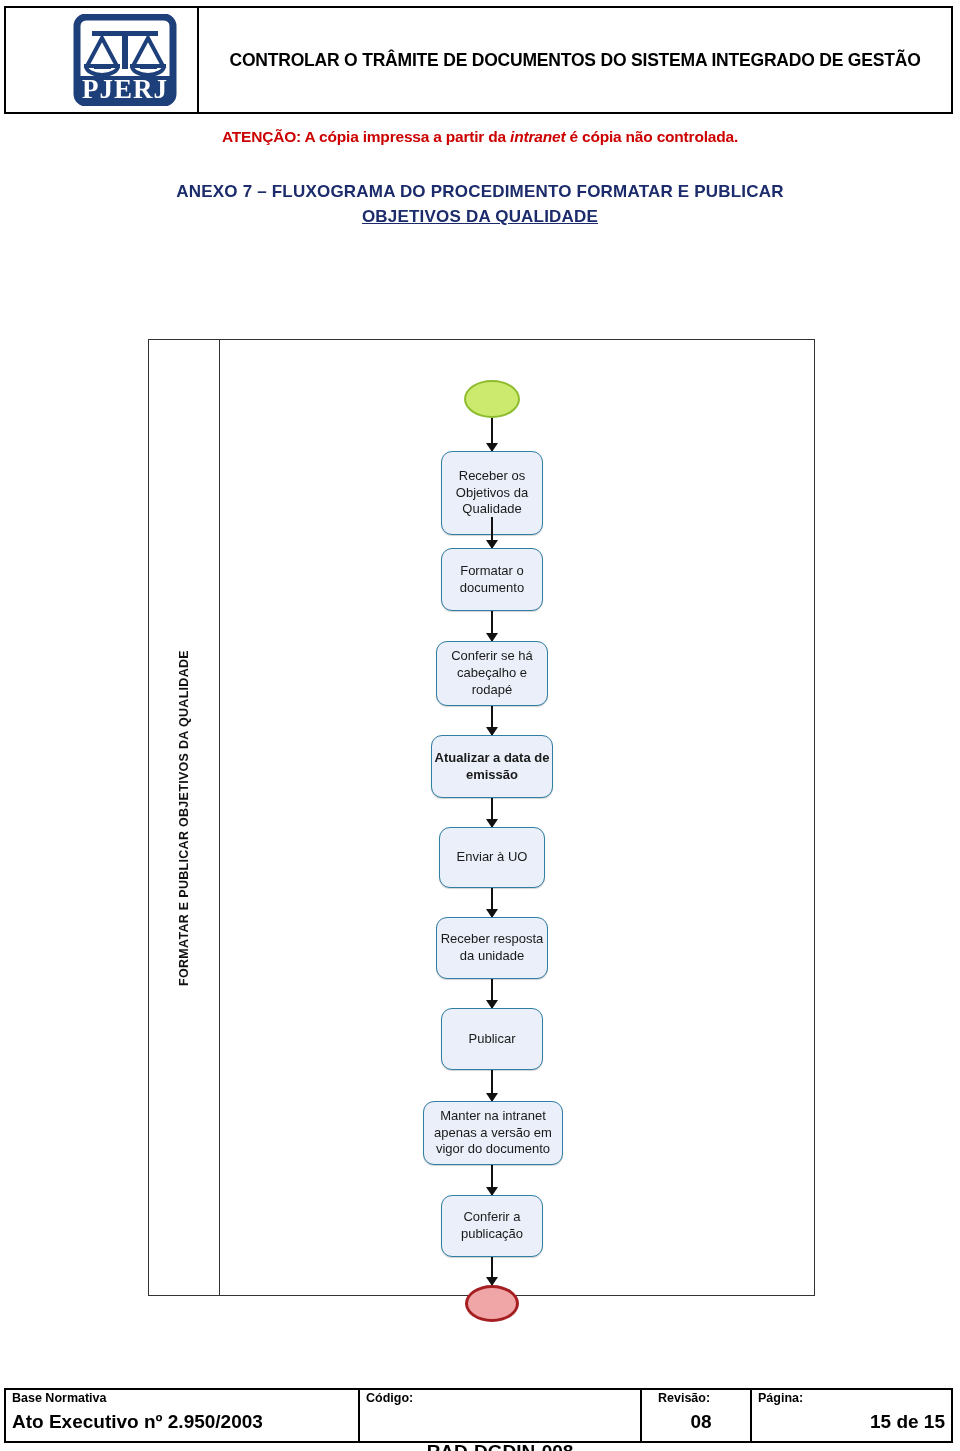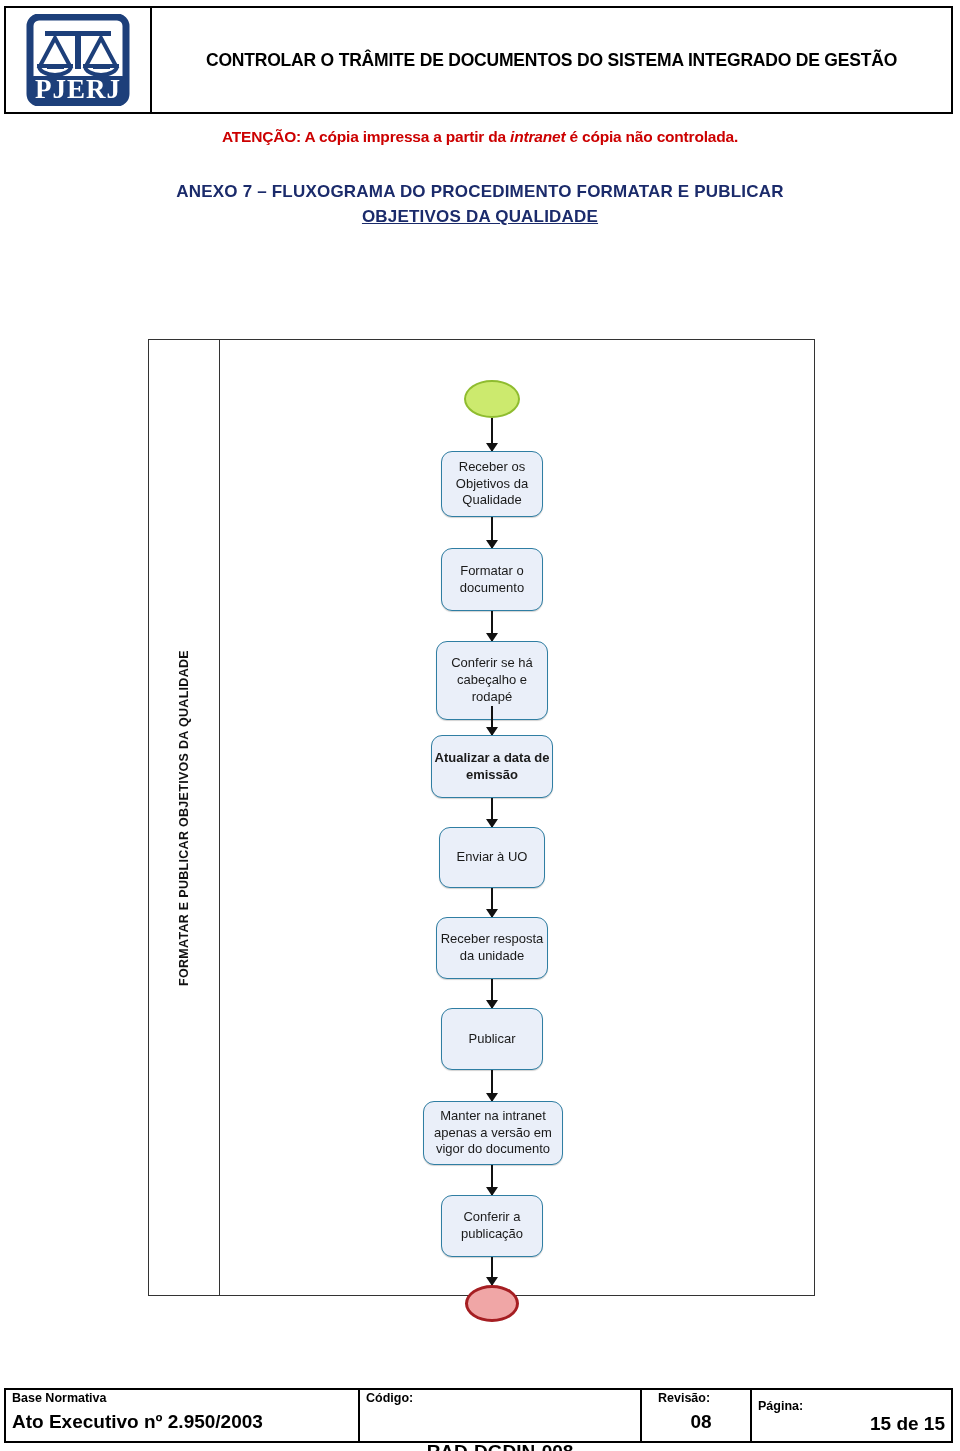--- a/index.html
+++ b/index.html
@@ -28,20 +28,21 @@
     background: #fff;
   }
   #logo-cell {
     width: 146px;
     border-right: 2px solid #000;
     box-sizing: border-box;
     display: flex;
     align-items: center;
     justify-content: center;
     flex: 0 0 auto;
+    margin-left: 47px;
   }
   #title-cell {
     flex: 1 1 auto;
     display: flex;
     align-items: center;
     justify-content: center;
     padding: 2px 8px;
     box-sizing: border-box;
   }
   #header-title {
@@ -205,21 +206,21 @@
     color: #000;
     line-height: 1.0;
     padding-bottom: 2px;
   }
   #fc-base   { width: 354px; }
   #fc-base .fvalue { text-align: left; }
   #fc-codigo { width: 282px; gap: 36px; }
   #fc-codigo .fvalue { text-align: center; }
   #fc-rev    { width: 100px; margin-left: 10px; }
   #fc-rev .fvalue { text-align: center; }
-  #fc-pag    { flex: 1 1 auto; margin-top: 8px; }
+  #fc-pag    { flex: 1 1 auto; }
   #fc-pag .fvalue { text-align: right; }
 </style>
 </head>
 <body>
 
 <div id="header-table">
   <div id="logo-cell">
     <span>
       <svg class="logo-svg" width="104" height="92" viewBox="0 0 104 92" aria-hidden="true">
         <rect x="4" y="3" width="96" height="86" rx="9" ry="9" fill="none" stroke="#1d3f7a" stroke-width="7"></rect>
@@ -258,33 +259,33 @@
   <div id="lane-label-cell">
     <div id="lane-label">FORMATAR E PUBLICAR OBJETIVOS DA QUALIDADE</div>
   </div>
 
   <div id="flow-canvas">
 
     <div class="node terminator start-node" style="left:244px; top:40px; width:56px; height:38px;"></div>
 
     <div class="conn" style="left:271px; top:78px; height:33px;"></div>
 
-    <div class="node task" style="left:221px; top:111px; width:102px; height:66px;">
+    <div class="node task" style="left:221px; top:111px; width:102px; height:84px;">
       <span>Receber os Objetivos da Qualidade</span>
     </div>
 
     <div class="conn" style="left:271px; top:177px; height:31px;"></div>
 
     <div class="node task" style="left:221px; top:208px; width:102px; height:63px;">
       <span>Formatar o documento</span>
     </div>
 
     <div class="conn" style="left:271px; top:271px; height:30px;"></div>
 
-    <div class="node task" style="left:216px; top:301px; width:112px; height:79px;">
+    <div class="node task" style="left:216px; top:301px; width:112px; height:65px;">
       <span>Conferir se há cabeçalho e rodapé</span>
     </div>
 
     <div class="conn" style="left:271px; top:366px; height:29px;"></div>
 
     <div class="node task" style="left:211px; top:395px; width:122px; height:63px;font-weight:bold;">
       <span>Atualizar a data de emissão</span>
     </div>
 
     <div class="conn" style="left:271px; top:458px; height:29px;"></div>

